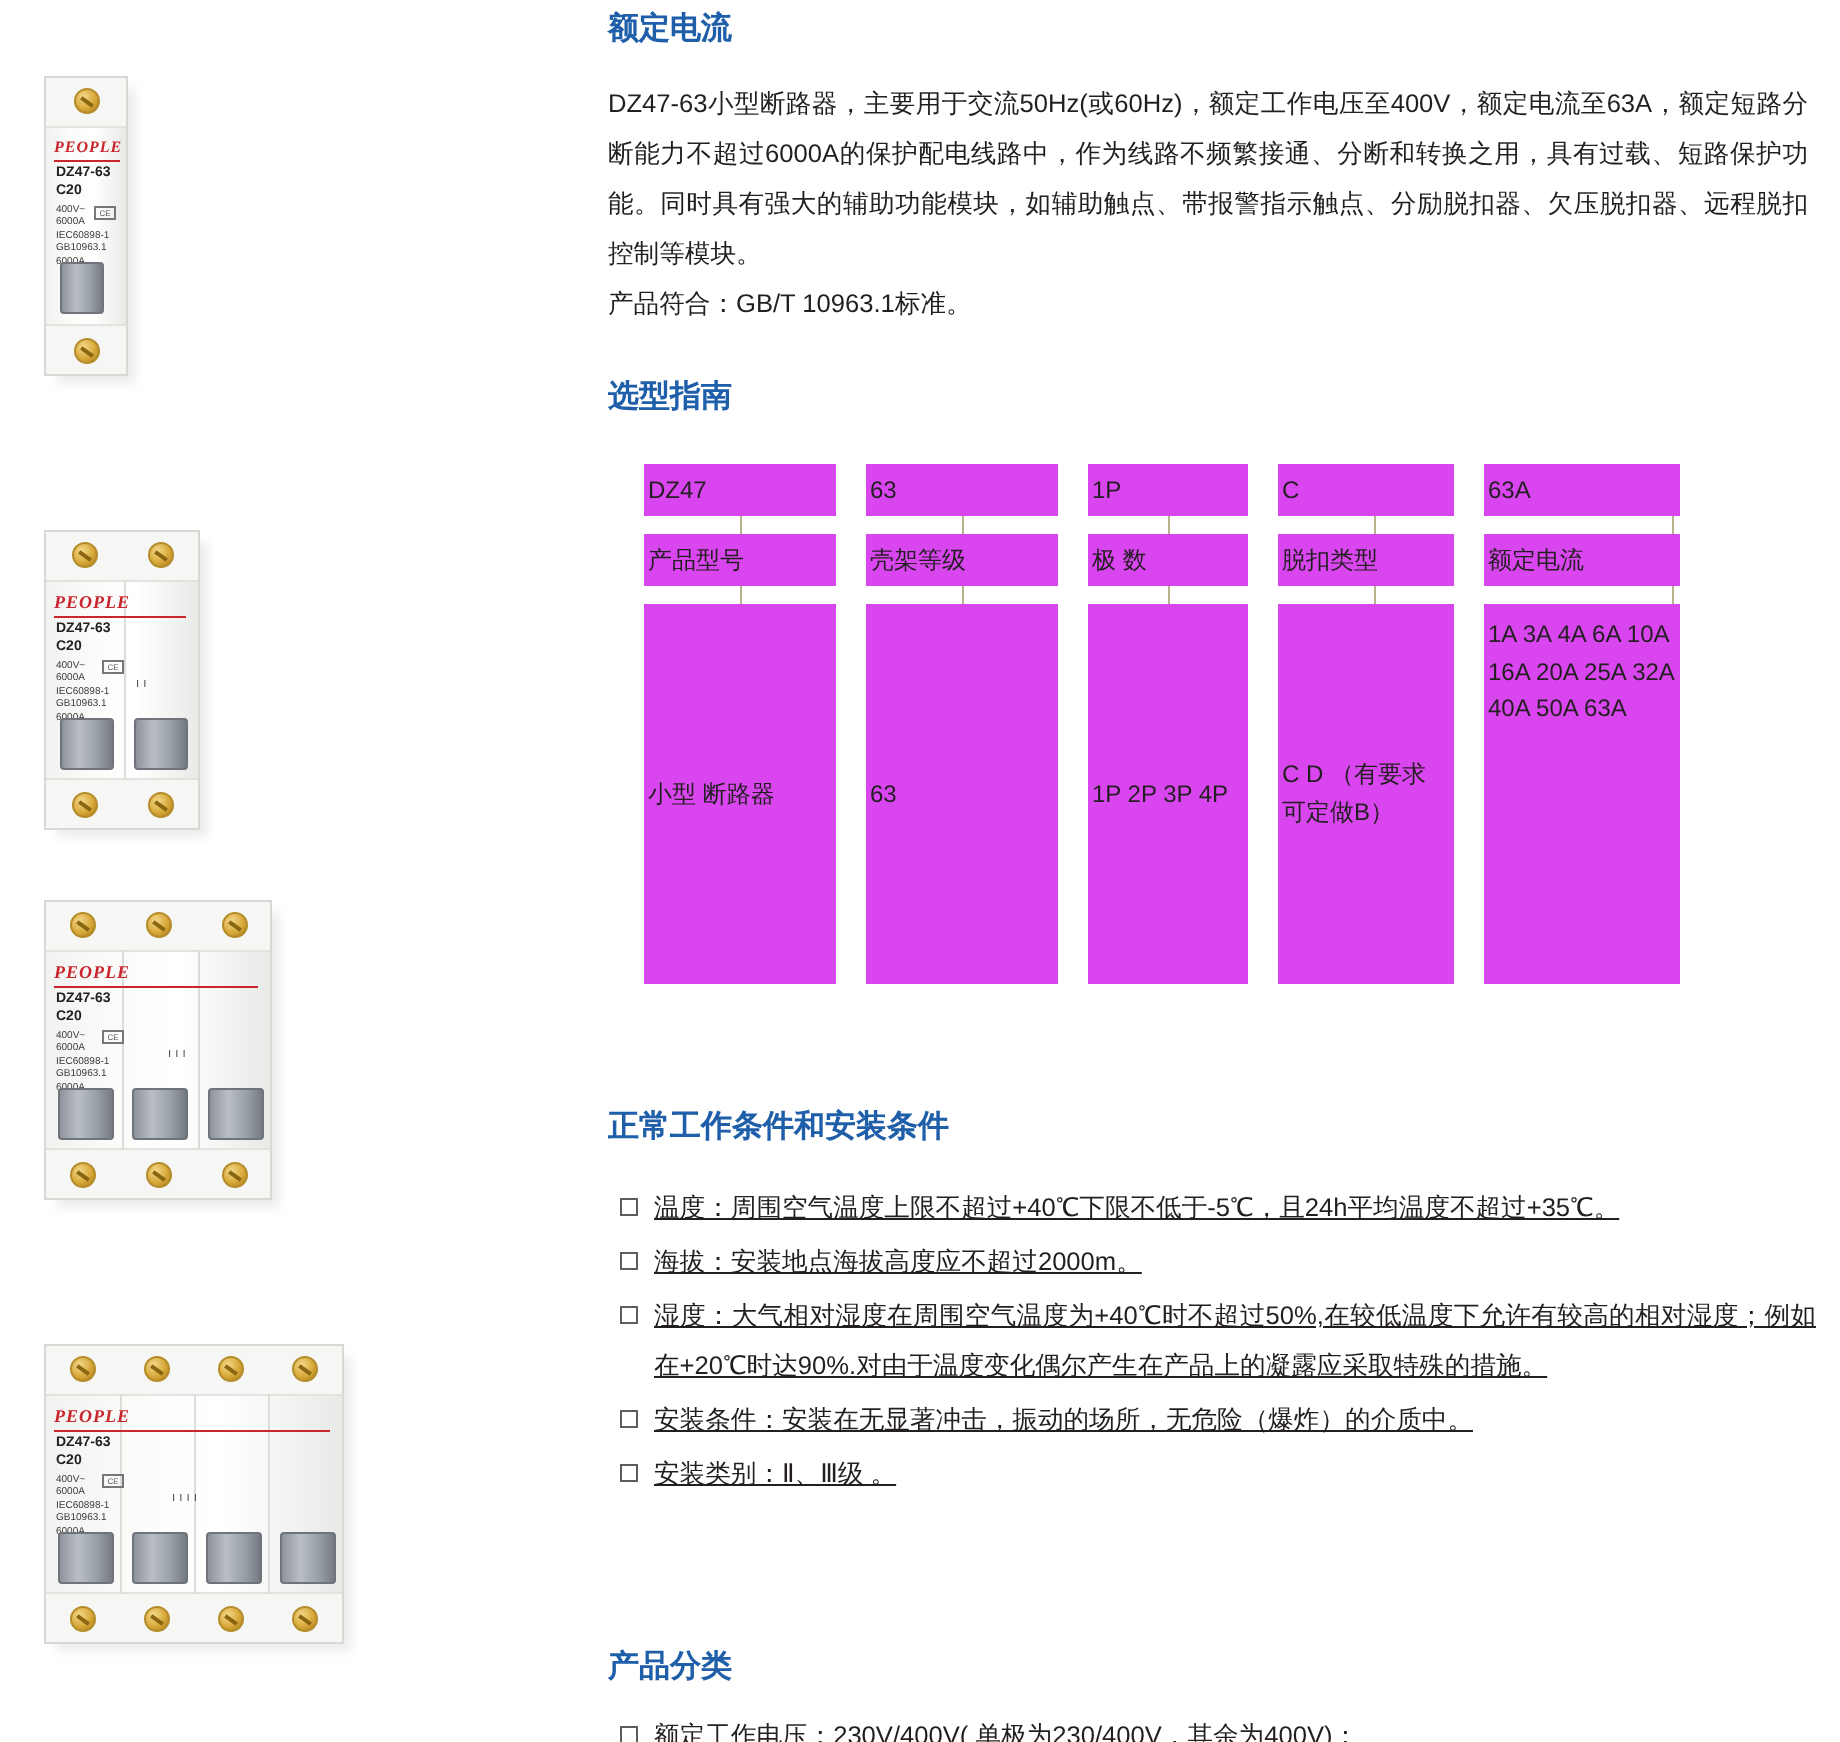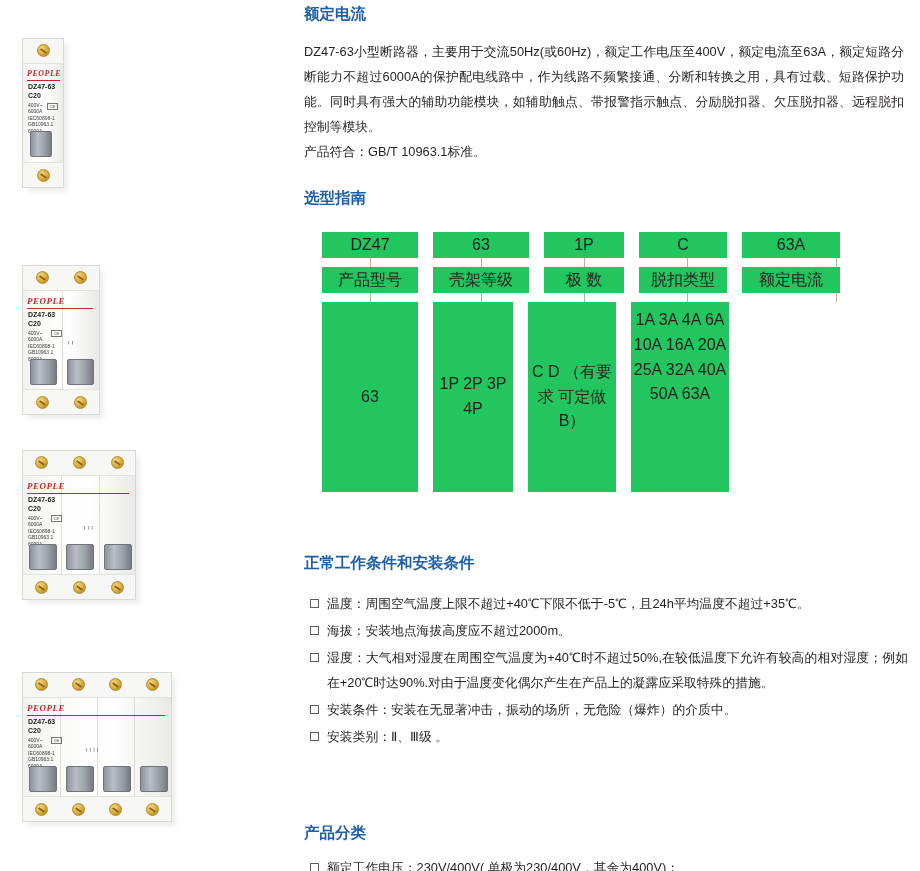--- a/index.html
+++ b/index.html
@@ -170,23 +170,23 @@
     position: absolute;
     left: 22px;
     top: 232px;
     width: 580px;
   }
   .guide-row {
     display: flex;
     gap: 15px;
   }
   .gcell {
-    background: #22c55e;
-    text-align: center;
-    font-size: 16px;
+    background: #d946ef;
+    text-align: left;
+    font-size: 12px;
     color: #231f20;
     box-sizing: border-box;
     padding: 6px 2px;
   }
   .col-w1 { width: 96px; }
   .col-w2 { width: 96px; }
   .col-w3 { width: 80px; }
   .col-w4 { width: 88px; }
   .col-w5 { width: 98px; }
   .guide-code { height: 26px; line-height: 14px; }
@@ -226,20 +226,21 @@
     height: 9px;
     border: 1px solid #5d5d5d;
     margin-top: 7px;
     margin-right: 8px;
     background: #fff;
     box-sizing: border-box;
   }
   .ctext {
     flex: 1 1 auto;
     text-align: justify;
+    text-decoration: underline;
   }
   .classlist {
     position: absolute;
     left: 10px;
     top: 856px;
     width: 598px;
     font-size: 12.8px;
     line-height: 1.95;
   }
 </style>
@@ -386,20 +387,22 @@
 
       <div class="guide-row">
         <div class="gcell guide-name col-w1">产品型号</div>
         <div class="gcell guide-name col-w2">壳架等级</div>
         <div class="gcell guide-name col-w3">极 数</div>
         <div class="gcell guide-name col-w4">脱扣类型</div>
         <div class="gcell guide-name col-w5">额定电流</div>
       </div>
 
       <div class="guide-row">
+        <div class="gcell guide-vals col-w1 g-h1 g-v-center">小型
+断路器</div>
         <div class="gcell guide-vals col-w2 g-h1 g-v-center">63</div>
         <div class="gcell guide-vals col-w3 g-h1 g-v-center">1P
 2P
 3P
 4P</div>
         <div class="gcell guide-vals col-w4 g-h1 g-v-center">C
 D
 （有要求
 可定做B）</div>
         <div class="gcell guide-vals col-w5 g-h1 g-v-top">1A

